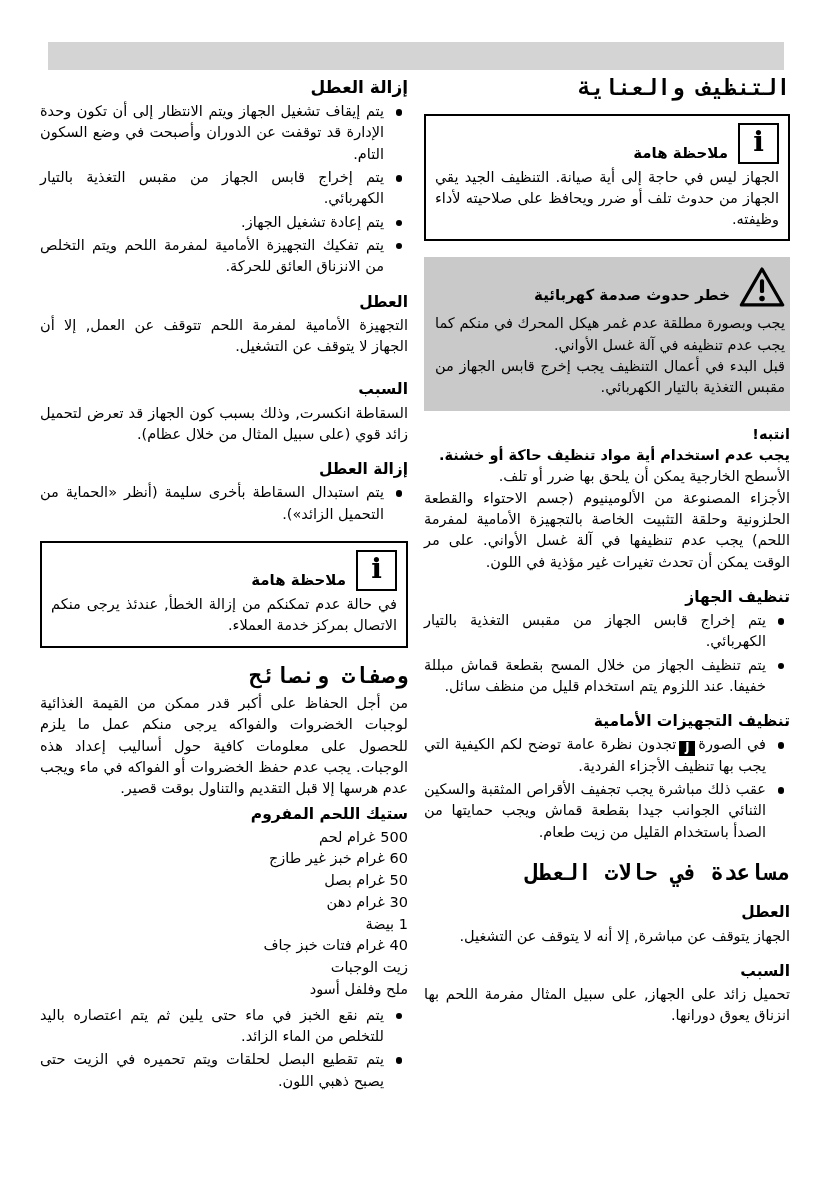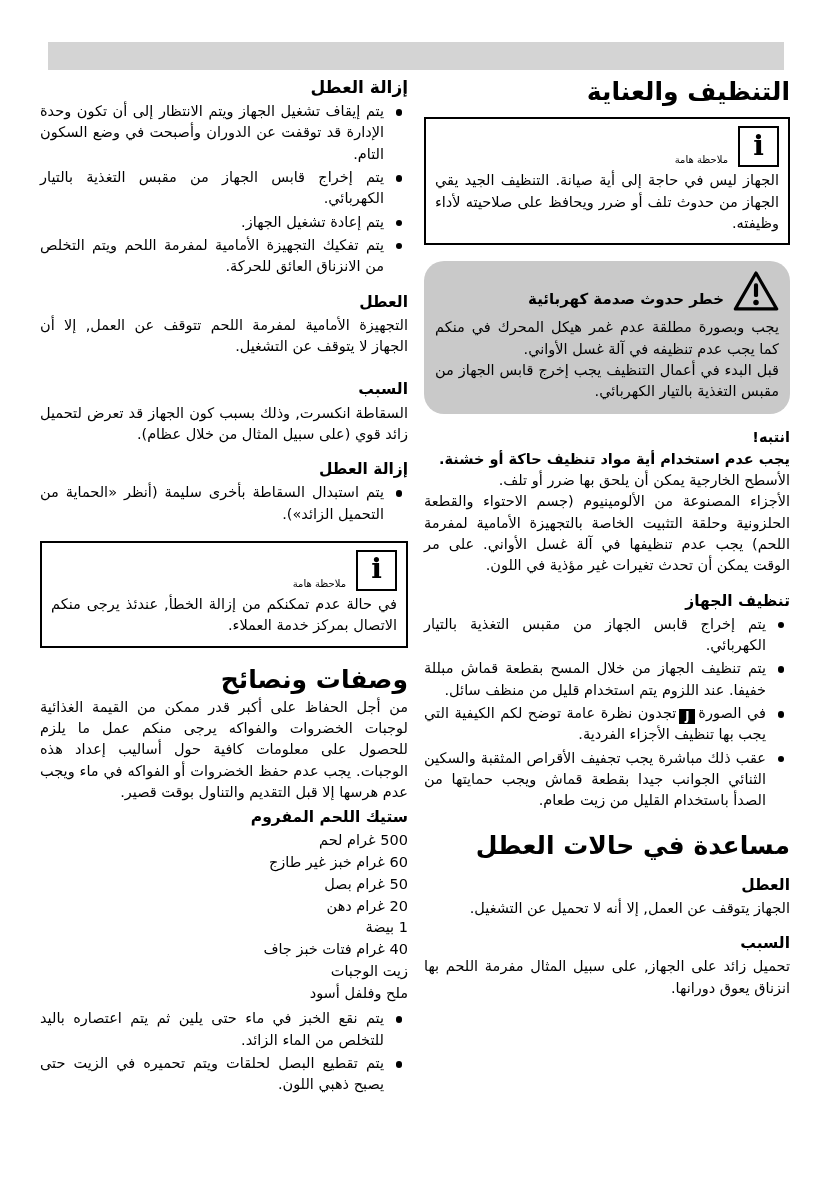--- a/index.html
+++ b/index.html
@@ -7,35 +7,35 @@
     position:relative;width:840px;height:1190px;background:#ffffff;
     font-family:"DejaVu Sans",sans-serif;color:#000;direction:rtl;overflow:hidden;
   }
   .top-bar{position:absolute;top:42px;left:48px;width:736px;height:28px;background:#d4d4d4;}
   .columns{position:absolute;top:76px;right:50px;left:40px;display:flex;direction:rtl;gap:16px;}
   .col{width:366px;flex:0 0 366px;}
   .col-left{flex:1;}
   p{margin:0;}
   .body-txt{font-size:14.5px;line-height:1.47;text-align:justify;}
   .bold{font-weight:bold;}
-  .sec-title{font-size:25px;font-weight:bold;margin:0 0 10px 0;line-height:1.25;}
+  .sec-title{font-size:22px;font-weight:bold;margin:0 0 10px 0;line-height:1.25;font-family:Liberation Mono, monospace;}
   .sec-title.mt{margin-top:18px;margin-bottom:4px;}
   .sub-title{font-size:15.5px;font-weight:bold;margin:14px 0 3px 0;line-height:1.3;}
   .sub-title.first{margin-top:0;}
 
   
   .note-box{border:2px solid #000;padding:7px 9px 9px 9px;margin:0 0 10px 0;background:#fff;}
   .note-head{display:flex;align-items:flex-end;gap:10px;margin-bottom:3px;}
   .info-icon{width:37px;height:37px;border:2.5px solid #000;background:#fff;
     display:flex;align-items:center;justify-content:center;flex:0 0 37px;}
   .info-icon .glyph{font-family:"DejaVu Serif",serif;font-weight:bold;font-size:28px;line-height:1;transform:translateY(-1px);}
-  .note-title{font-size:10px;font-weight:normal;padding-bottom:2px;}
+  .note-title{font-size:15px;font-weight:bold;padding-bottom:2px;}
 
   
-  .warn-box{background:#c9c9c9;padding:9px 11px 12px 11px;margin:16px 0 13px 0;border-radius:20px;}
+  .warn-box{background:#c9c9c9;padding:9px 5px 12px 11px;margin:16px 0 13px 0;}
   .warn-head{display:flex;align-items:flex-end;gap:9px;margin-bottom:5px;}
   .warn-icon{flex:0 0 46px;height:42px;}
   .warn-title{font-size:15px;font-weight:bold;padding-bottom:4px;}
 
   
   .blist{margin:2px 0 0 0;padding:0;list-style:none;}
   .blist li{position:relative;padding-right:24px;font-size:14.5px;line-height:1.47;text-align:justify;margin:0 0 2px 0;}
   .blist li::before{content:"";position:absolute;right:6px;top:8px;width:6.5px;height:6.5px;border-radius:50%;background:#000;}
 
   .fig-badge{display:inline-flex;align-items:center;justify-content:center;
@@ -86,30 +86,31 @@
       <p class="body-txt bold">يجب عدم استخدام أية مواد تنظيف حاكة أو خشنة.</p>
       <p class="body-txt">الأسطح الخارجية يمكن أن يلحق بها ضرر أو تلف.</p>
       <p class="body-txt">الأجزاء المصنوعة من الألومينيوم (جسم الاحتواء والقطعة الحلزونية وحلقة التثبيت الخاصة بالتجهيزة الأمامية لمفرمة اللحم) يجب عدم تنظيفها في آلة غسل الأواني. على مر الوقت يمكن أن تحدث تغيرات غير مؤذية في اللون.</p>
 
       <h2 class="sub-title">تنظيف الجهاز</h2>
       <ul class="blist">
         <li>يتم إخراج قابس الجهاز من مقبس التغذية بالتيار الكهربائي.</li>
         <li>يتم تنظيف الجهاز من خلال المسح بقطعة قماش مبللة خفيفا. عند اللزوم يتم استخدام قليل من منظف سائل.</li>
       </ul>
 
+      <h2 class="sub-title">تنظيف التجهيزات الأمامية</h2>
       <ul class="blist">
         <li>
           <span>في الصورة</span><span class="fig-badge">J</span><span>تجدون نظرة عامة توضح لكم الكيفية التي يجب بها تنظيف الأجزاء الفردية.</span>
         </li>
         <li>عقب ذلك مباشرة يجب تجفيف الأقراص المثقبة والسكين الثنائي الجوانب جيدا بقطعة قماش ويجب حمايتها من الصدأ باستخدام القليل من زيت طعام.</li>
       </ul>
 
       <h1 class="sec-title mt">مساعدة في حالات العطل</h1>
       <h2 class="sub-title">العطل</h2>
-      <p class="body-txt">الجهاز يتوقف عن العمل, إلا أنه لا تحميل عن التشغيل.</p>
+      <p class="body-txt">الجهاز يتوقف عن مباشرة, إلا أنه لا يتوقف عن التشغيل.</p>
       <h2 class="sub-title">السبب</h2>
       <p class="body-txt">تحميل زائد على الجهاز, على سبيل المثال مفرمة اللحم بها انزناق يعوق دورانها.</p>
     </section>
 
     <section class="col col-left">
       <h2 class="sub-title first" style="font-size:17px;">إزالة العطل</h2>
       <ul class="blist">
         <li>يتم إيقاف تشغيل الجهاز ويتم الانتظار إلى أن تكون وحدة الإدارة قد توقفت عن الدوران وأصبحت في وضع السكون التام.</li>
         <li>يتم إخراج قابس الجهاز من مقبس التغذية بالتيار الكهربائي.</li>
         <li>يتم إعادة تشغيل الجهاز.</li>
@@ -139,21 +140,21 @@
       </div>
 
       <h1 class="sec-title" style="margin-top:16px;margin-bottom:2px;">وصفات ونصائح</h1>
       <p class="body-txt">من أجل الحفاظ على أكبر قدر ممكن من القيمة الغذائية لوجبات الخضروات والفواكه يرجى منكم عمل ما يلزم للحصول على معلومات كافية حول أساليب إعداد هذه الوجبات. يجب عدم حفظ الخضروات أو الفواكه في ماء ويجب عدم هرسها إلا قبل التقديم والتناول بوقت قصير.</p>
 
       <h2 class="sub-title" style="margin-top:4px;">ستيك اللحم المفروم</h2>
       <div>
         <p class="ing-line">500 غرام لحم</p>
         <p class="ing-line">60 غرام خبز غير طازج</p>
         <p class="ing-line">50 غرام بصل</p>
-        <p class="ing-line">20 غرام دهن</p>
+        <p class="ing-line">30 غرام دهن</p>
         <p class="ing-line">1 بيضة</p>
         <p class="ing-line">40 غرام فتات خبز جاف</p>
         <p class="ing-line">زيت الوجبات</p>
         <p class="ing-line">ملح وفلفل أسود</p>
       </div>
       <ul class="blist" style="margin-top:4px;">
         <li>يتم نقع الخبز في ماء حتى يلين ثم يتم اعتصاره باليد للتخلص من الماء الزائد.</li>
         <li>يتم تقطيع البصل لحلقات ويتم تحميره في الزيت حتى يصبح ذهبي اللون.</li>
       </ul>
     </section>

